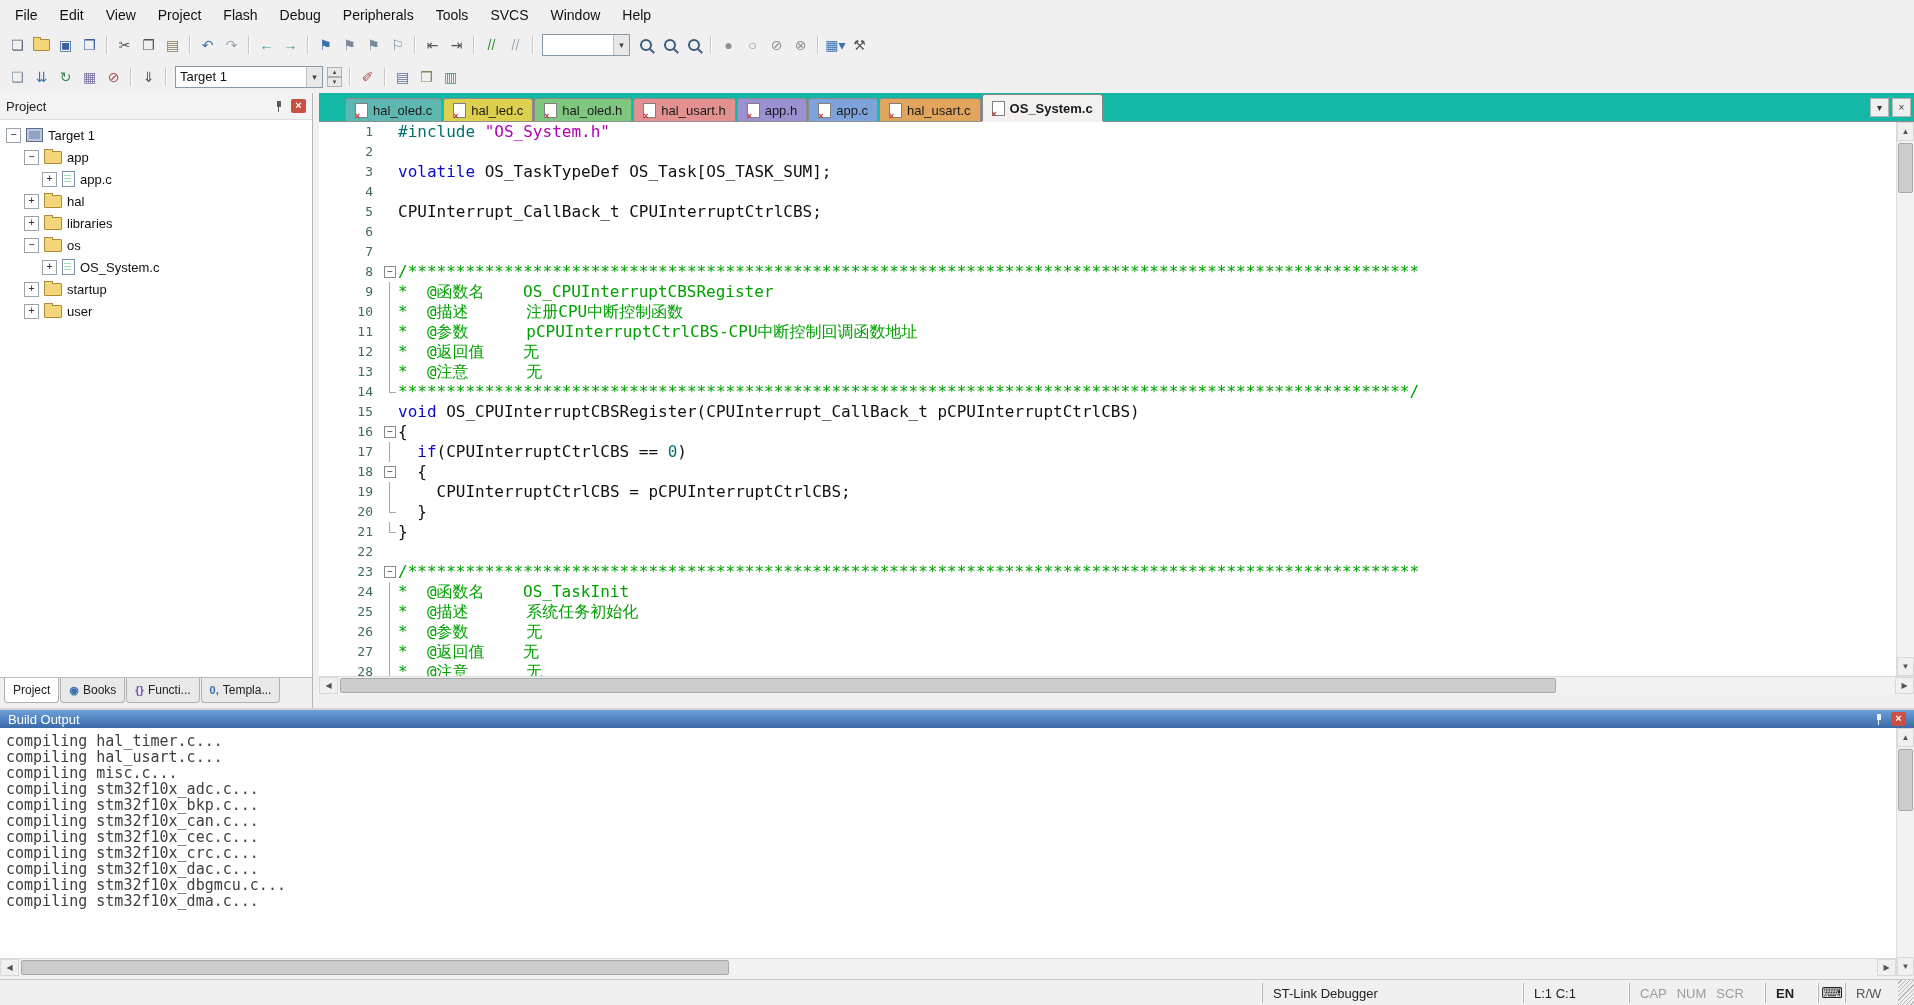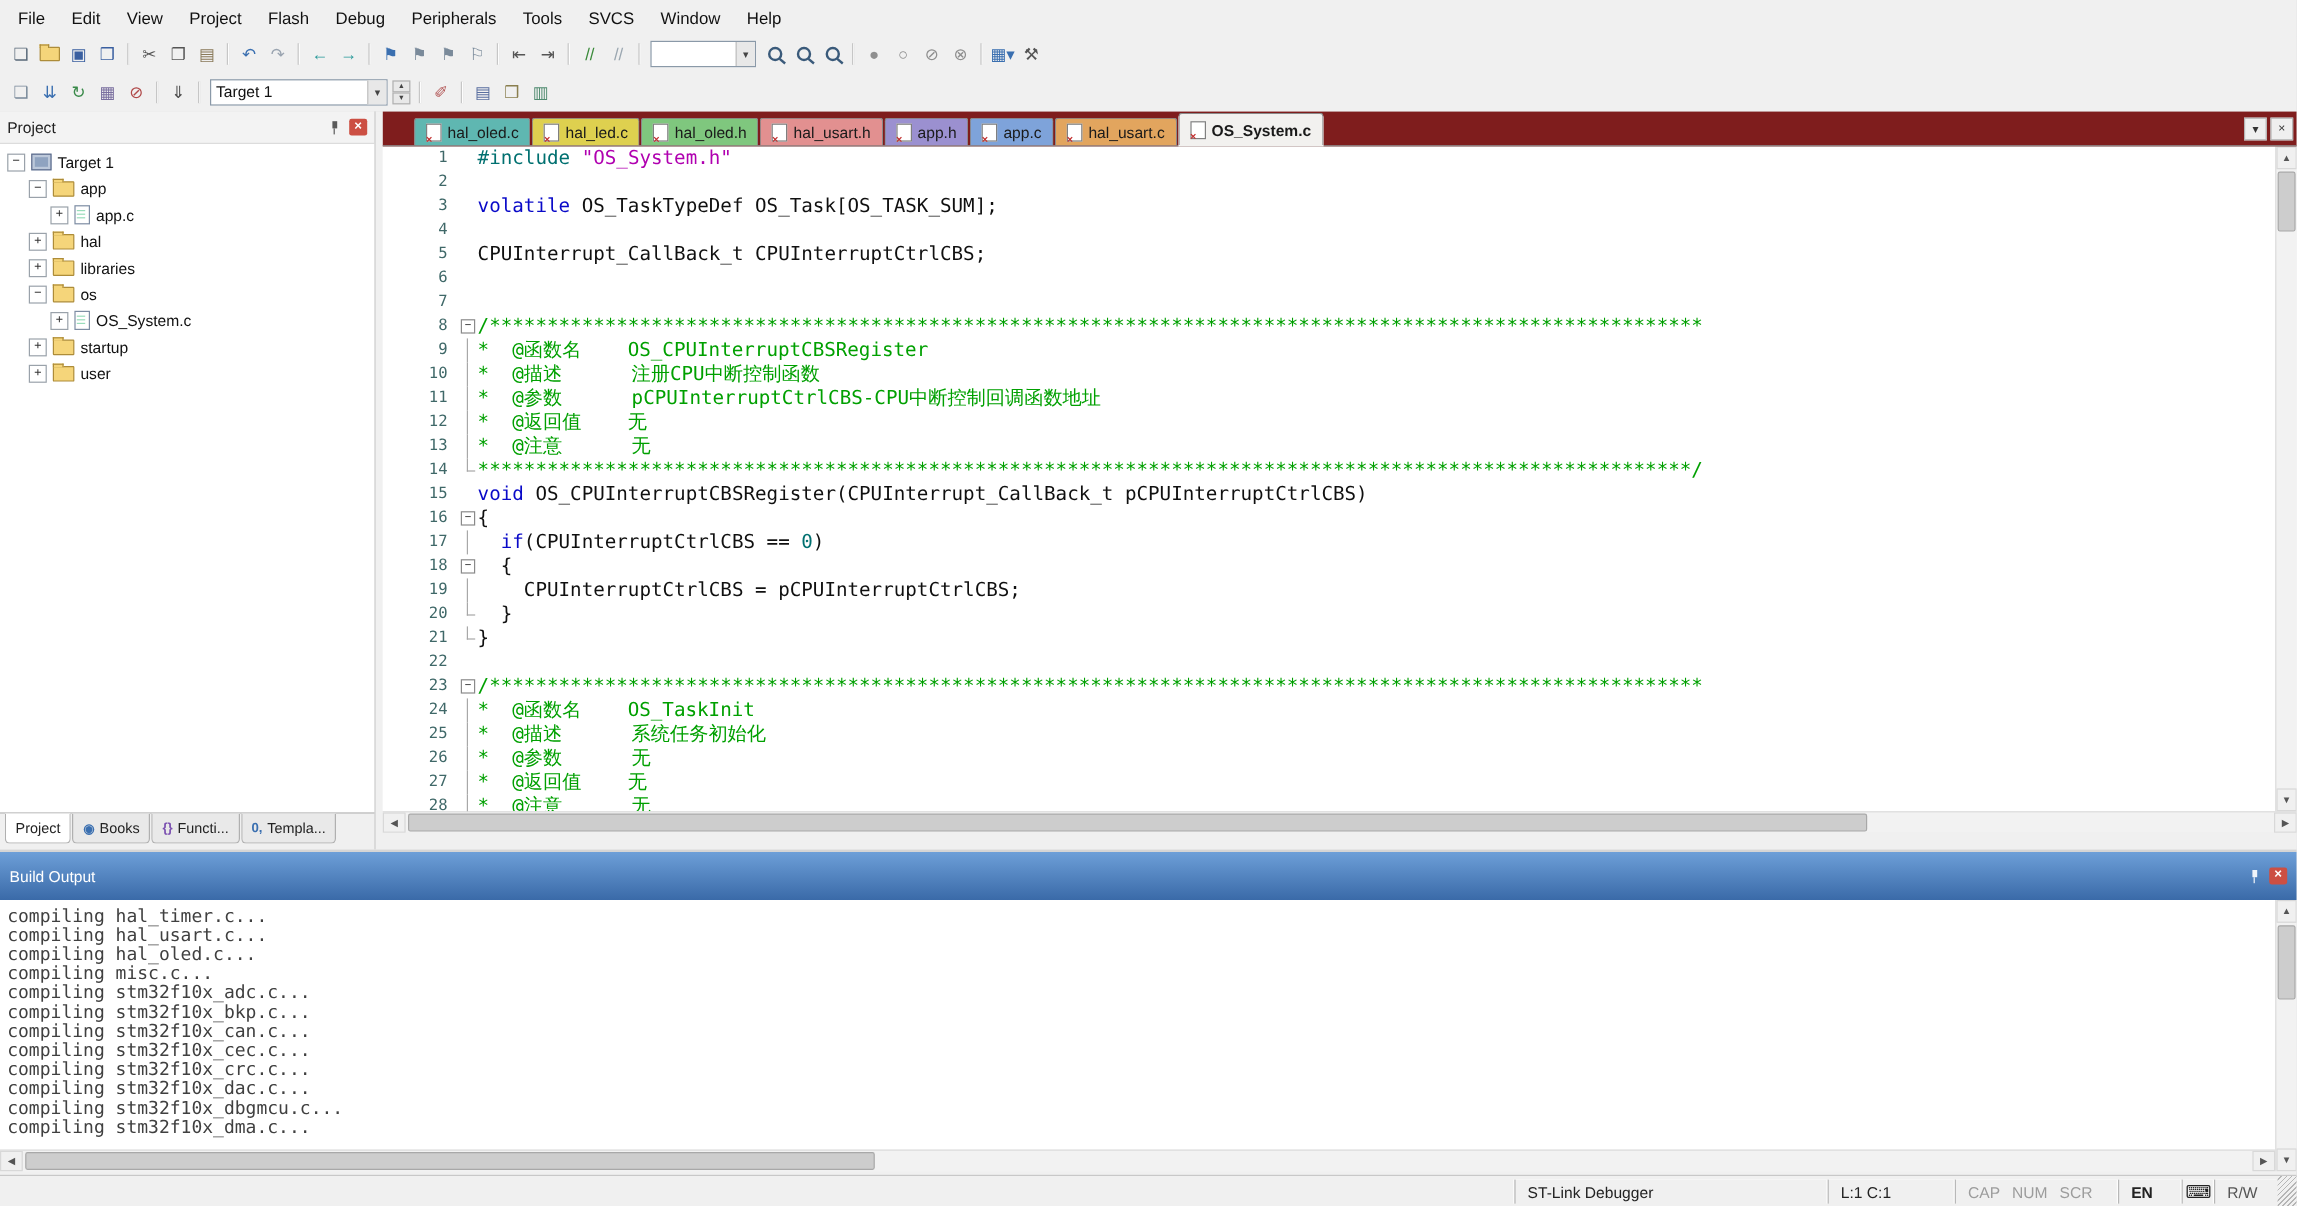--- a/index.html
+++ b/index.html
@@ -66,21 +66,21 @@
   .btab{height:24px;display:flex;align-items:center;gap:4px;padding:0 8px;font-size:12px;color:#222;
         border:1px solid #b0b0b0;border-top:none;border-radius:0 0 4px 4px;background:#e9e9e9;margin-right:1px;cursor:default;}
   .btab.active{background:#ffffff;}
   .btab-ic{font-size:11px;font-weight:bold;}
 
   
   .vsplit{width:6px;flex:none;background:#f0f0f0;cursor:ew-resize;}
 
   
   .editor{flex:1;display:flex;flex-direction:column;min-width:0;}
-  .tabbar{height:28px;flex:none;background:#7f1d1d;display:flex;align-items:flex-end;
+  .tabbar{height:28px;flex:none;background:#14b8a6;display:flex;align-items:flex-end;
           border-bottom:1px solid #8f8f8f;padding-left:26px;position:relative;}
   .etab{height:22px;display:flex;align-items:center;gap:5px;padding:0 9px;margin-right:1px;
         border:1px solid #8a8a8a;border-bottom:none;border-radius:3px 3px 0 0;font-size:13px;
         color:#1a1a1a;cursor:default;white-space:nowrap;}
   .etab.active{height:26px;font-weight:bold;box-shadow:0 1px 0 #f2f1ef;z-index:2;}
   .tabdoc{width:11px;height:13px;background:#fff;border:1px solid #808080;position:relative;flex:none;}
   .tabdoc::after{content:"×";color:#c23030;position:absolute;left:-1px;bottom:-4px;font-size:9px;font-weight:bold;}
   .tabbar-controls{position:absolute;right:3px;top:5px;display:flex;gap:3px;}
   .tb-btn{width:17px;height:17px;border:1px solid #b5b5b5;background:#efefef;font-size:10px;
           display:flex;align-items:center;justify-content:center;color:#333;cursor:default;}
@@ -108,21 +108,21 @@
   .hscroll{height:17px;flex:none;background:#f2f2f2;border-top:1px solid #dcdcdc;display:flex;}
   .hs-arrow{width:17px;flex:none;font-size:8px;line-height:16px;text-align:center;color:#555;
             background:#f0f0f0;border:1px solid #d8d8d8;}
   .hs-track{flex:1;position:relative;}
   .hs-thumb{position:absolute;top:1px;bottom:1px;background:#cdcdcd;border:1px solid #a8a8a8;border-radius:2px;}
   .editor-filler{height:14px;flex:none;background:#f0f0f0;}
 
   
   .build{position:absolute;top:708px;left:0;right:0;height:266px;display:flex;flex-direction:column;
          border-top:2px solid #d5d5d5;background:#f0f0f0;}
-  .build-header{height:40px;flex:none;display:flex;align-items:center;padding:0 8px;color:#fff;
+  .build-header{height:18px;flex:none;display:flex;align-items:center;padding:0 8px;color:#fff;
                 font-size:13px;background:linear-gradient(#6d9fd8,#3a6aa8);}
   .build-header .bh-title{flex:1;}
   .build-header .pin::before,.build-header .pin::after{background:#f0f4fa;}
   .build-inner{flex:1;display:flex;min-height:0;}
   .build-bodywrap{flex:1;display:flex;flex-direction:column;min-width:0;}
   .build-body{flex:1;background:#fff;overflow:hidden;padding:5px 6px 0 6px;}
   .bo-line{height:16px;font:15px/16px "DejaVu Sans Mono",monospace;color:#404040;white-space:pre;}
 
   
   .statusbar{position:absolute;top:979px;left:0;right:0;height:26px;background:#f0f0f0;
@@ -402,21 +402,20 @@
     <div class="build-header">
       <span class="bh-title">Build Output</span>
       <span class="pin"></span>
       <span class="closebox">×</span>
     </div>
     <div class="build-inner">
       <div class="build-bodywrap">
         <div class="build-body">
             <div class="bo-line">compiling hal_timer.c...</div>
             <div class="bo-line">compiling hal_usart.c...</div>
-            <div class="bo-line">compiling hal_oled.c...</div>
             <div class="bo-line">compiling misc.c...</div>
             <div class="bo-line">compiling stm32f10x_adc.c...</div>
             <div class="bo-line">compiling stm32f10x_bkp.c...</div>
             <div class="bo-line">compiling stm32f10x_can.c...</div>
             <div class="bo-line">compiling stm32f10x_cec.c...</div>
             <div class="bo-line">compiling stm32f10x_crc.c...</div>
             <div class="bo-line">compiling stm32f10x_dac.c...</div>
             <div class="bo-line">compiling stm32f10x_dbgmcu.c...</div>
             <div class="bo-line">compiling stm32f10x_dma.c...</div>
           </div>

